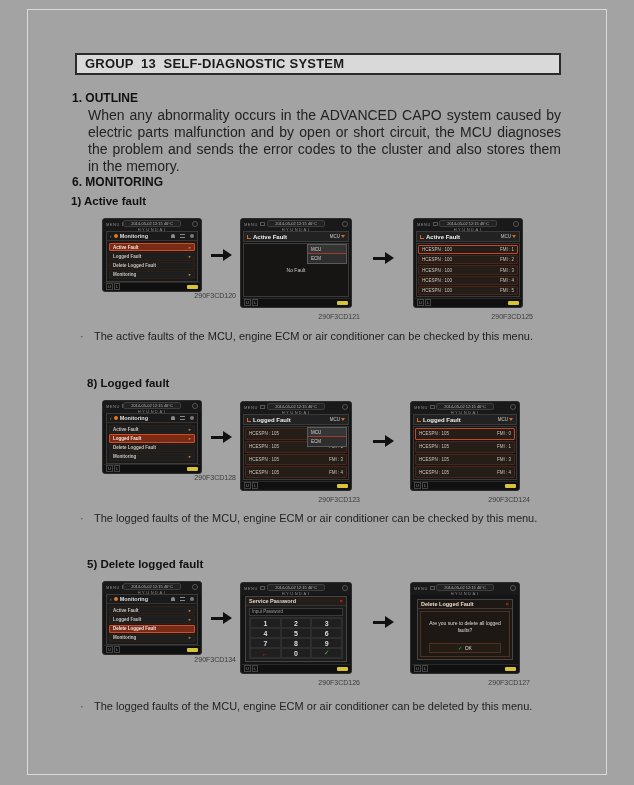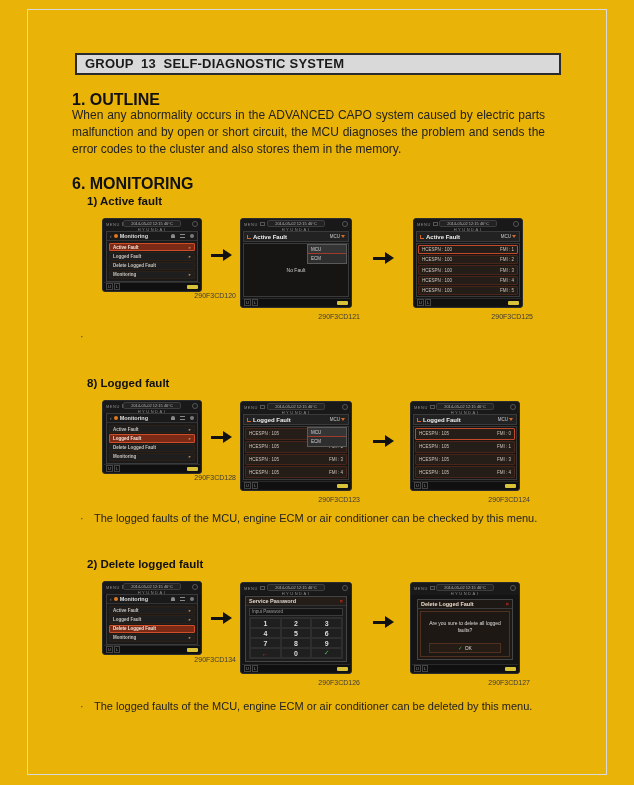--- a/index.html
+++ b/index.html
@@ -1,27 +1,27 @@
 <!DOCTYPE html>
 <html><head>
 <meta charset="utf-8">
 <style>
   html,body{margin:0;padding:0;background:#fff;}
   *{box-sizing:border-box;}
-  .page{position:relative;width:634px;height:785px;background:#eab308;overflow:hidden;
+  .page{position:relative;width:634px;height:785px;background:#a3a3a3;overflow:hidden;
         font-family:"Liberation Sans","DejaVu Sans",sans-serif;color:#1a1a1a;}
   .scan-edge{position:absolute;left:27px;top:9px;width:580px;height:766px;border:1px solid #d9d9d9;}
 
   
   .group-title{position:absolute;left:75px;top:53px;width:486px;height:22px;background:#d9d9d9;
         border:2px solid #2b2b2b;font-size:13px;font-weight:bold;line-height:18px;padding-left:8px;
         letter-spacing:.2px;white-space:pre;}
-  .h-section{position:absolute;font-size:16px;font-weight:bold;color:#111;text-align:center;}
+  .h-section{position:absolute;font-size:12px;font-weight:bold;color:#111;text-align:center;}
   .h-sub{position:absolute;font-size:11.5px;font-weight:bold;color:#111;}
-  .body-text{position:absolute;left:72px;top:107px;width:473px;font-size:12px;line-height:17px;
+  .body-text{position:absolute;left:88px;top:107px;width:473px;font-size:14px;line-height:17px;
         text-align:justify;color:#222;}
   .note{position:absolute;display:flex;font-size:11px;color:#222;width:490px;}
   .note .bullet{width:14px;color:#444;}
   .figcap{position:absolute;font-size:7px;color:#3a3a3a;text-align:right;}
 
   
   .arr{position:absolute;width:22px;height:12px;}
   .arr i{position:absolute;left:0;top:4.5px;width:13px;height:3px;background:#111;display:block;}
   .arr b{position:absolute;left:12px;top:0;width:0;height:0;border-left:9px solid #111;
         border-top:6px solid transparent;border-bottom:6px solid transparent;display:block;}
@@ -114,21 +114,21 @@
 
 <div class="page">
   <div class="scan-edge"></div>
 
   <div class="group-title">GROUP  13  SELF-DIAGNOSTIC SYSTEM</div>
 
   <div class="h-section" style="left:72px;top:91px;">1. OUTLINE</div>
   <div class="body-text">When any abnormality occurs in the ADVANCED CAPO system caused by electric parts malfunction and by open or short circuit, the MCU diagnoses the problem and sends the error codes to the cluster and also stores them in the memory.</div>
 
   <div class="h-section" style="left:72px;top:175px;">6. MONITORING</div>
-  <div class="h-sub" style="left:87px;top:195px;">1) Active fault</div>
+  <div class="h-sub" style="left:71px;top:195px;">1) Active fault</div>
 
   <div class="device dev-sm" style="left:102px;top:218px;">
     <div class="d-top">
       <span class="d-menu">MENU</span>
       <span class="d-topicon"></span>
       <div class="d-center">
         <div class="d-date"><span>2014-05-02 12:15</span> <span>46°C</span></div>
         <div class="d-brand">HYUNDAI</div>
       </div>
       <span class="d-phone"></span>
@@ -252,20 +252,21 @@
     <div class="d-bottom">
       <span class="d-chip">U</span>
       <span class="d-chip">L</span>
       <span class="d-batt"></span>
     </div>
   </div>
   <div class="figcap" style="left:413px;top:313px;width:120px;">290F3CD125</div>
 
   <div class="note" style="left:80px;top:330px;">
     <span class="bullet">·</span>
+    <span>The active faults of the MCU, engine ECM or air conditioner can be checked by this menu.</span>
   </div>
 
   <div class="h-sub" style="left:87px;top:377px;">8) Logged fault</div>
 
   <div class="device dev-sm" style="left:102px;top:400px;">
     <div class="d-top">
       <span class="d-menu">MENU</span>
       <span class="d-topicon"></span>
       <div class="d-center">
         <div class="d-date"><span>2014-05-02 12:15</span> <span>46°C</span></div>
@@ -408,21 +409,21 @@
       <span class="d-batt"></span>
     </div>
   </div>
   <div class="figcap" style="left:410px;top:496px;width:120px;">290F3CD124</div>
 
   <div class="note" style="left:80px;top:512px;">
     <span class="bullet">·</span>
     <span>The logged faults of the MCU, engine ECM or air conditioner can be checked by this menu.</span>
   </div>
 
-  <div class="h-sub" style="left:87px;top:558px;">2) Delete logged fault</div>
+  <div class="h-sub" style="left:87px;top:558px;">5) Delete logged fault</div>
 
   <div class="device dev-sm" style="left:102px;top:581px;">
     <div class="d-top">
       <span class="d-menu">MENU</span>
       <span class="d-topicon"></span>
       <div class="d-center">
         <div class="d-date"><span>2014-05-02 12:15</span> <span>46°C</span></div>
         <div class="d-brand">HYUNDAI</div>
       </div>
       <span class="d-phone"></span>

